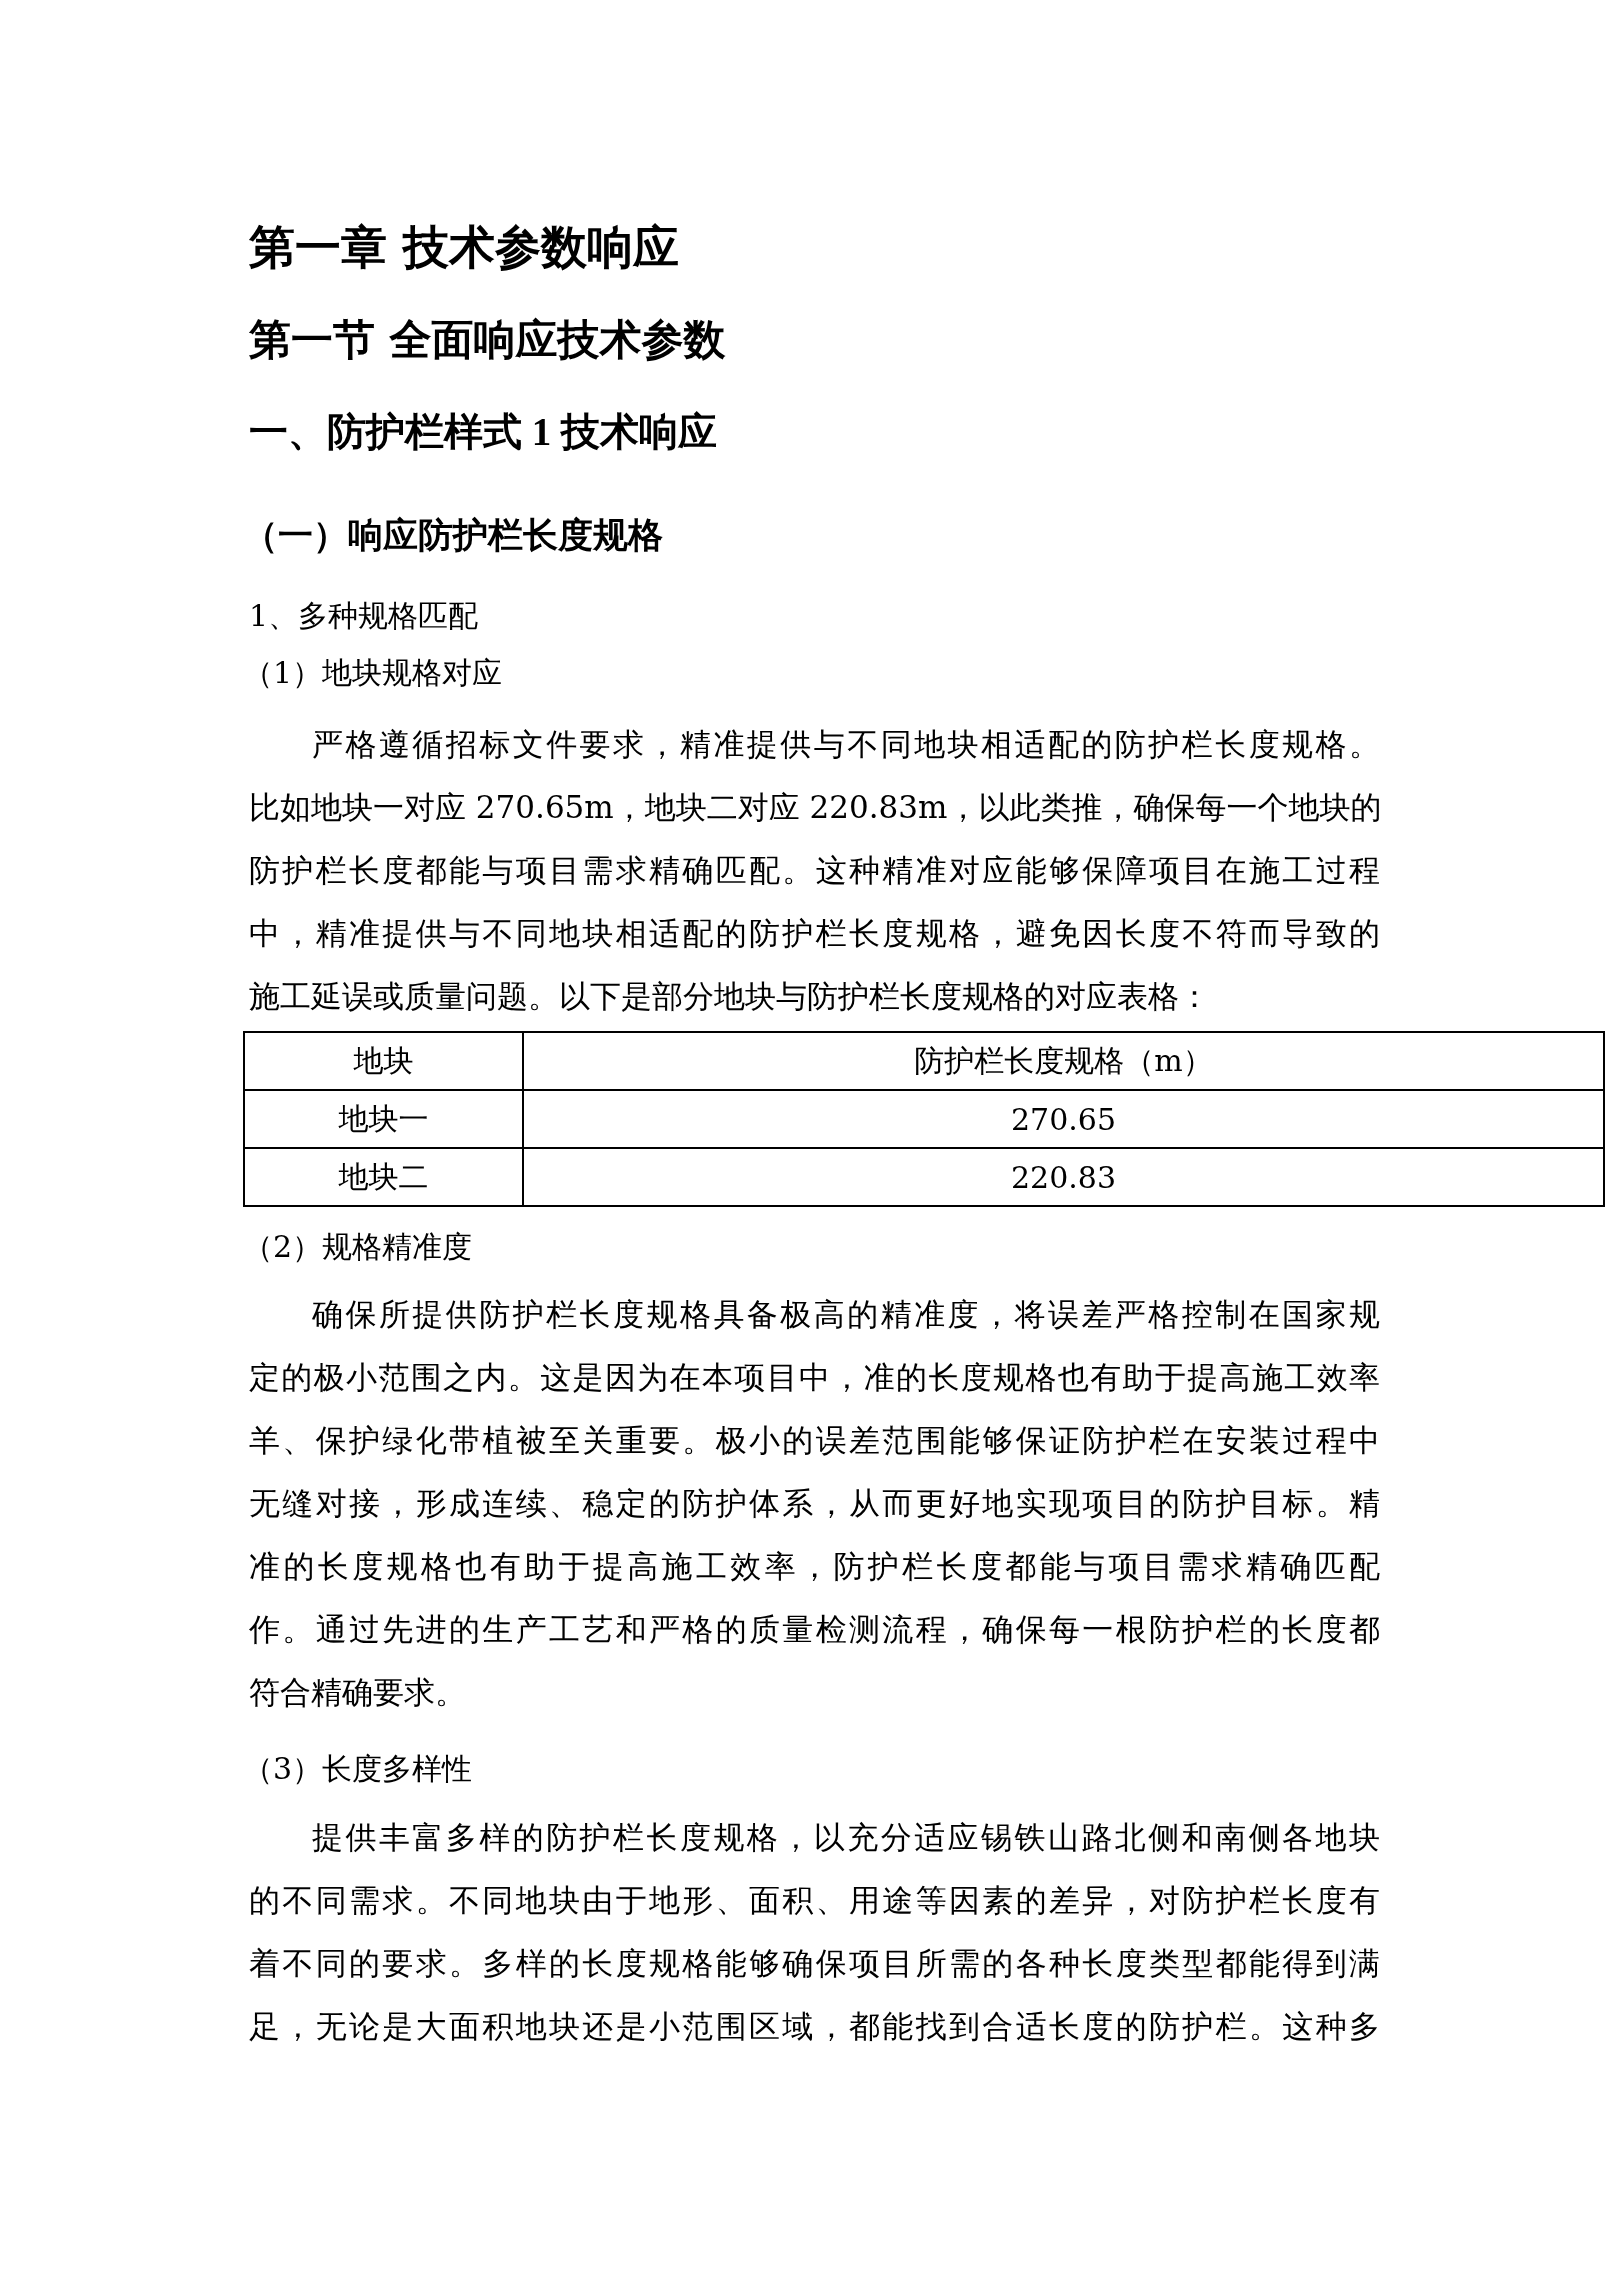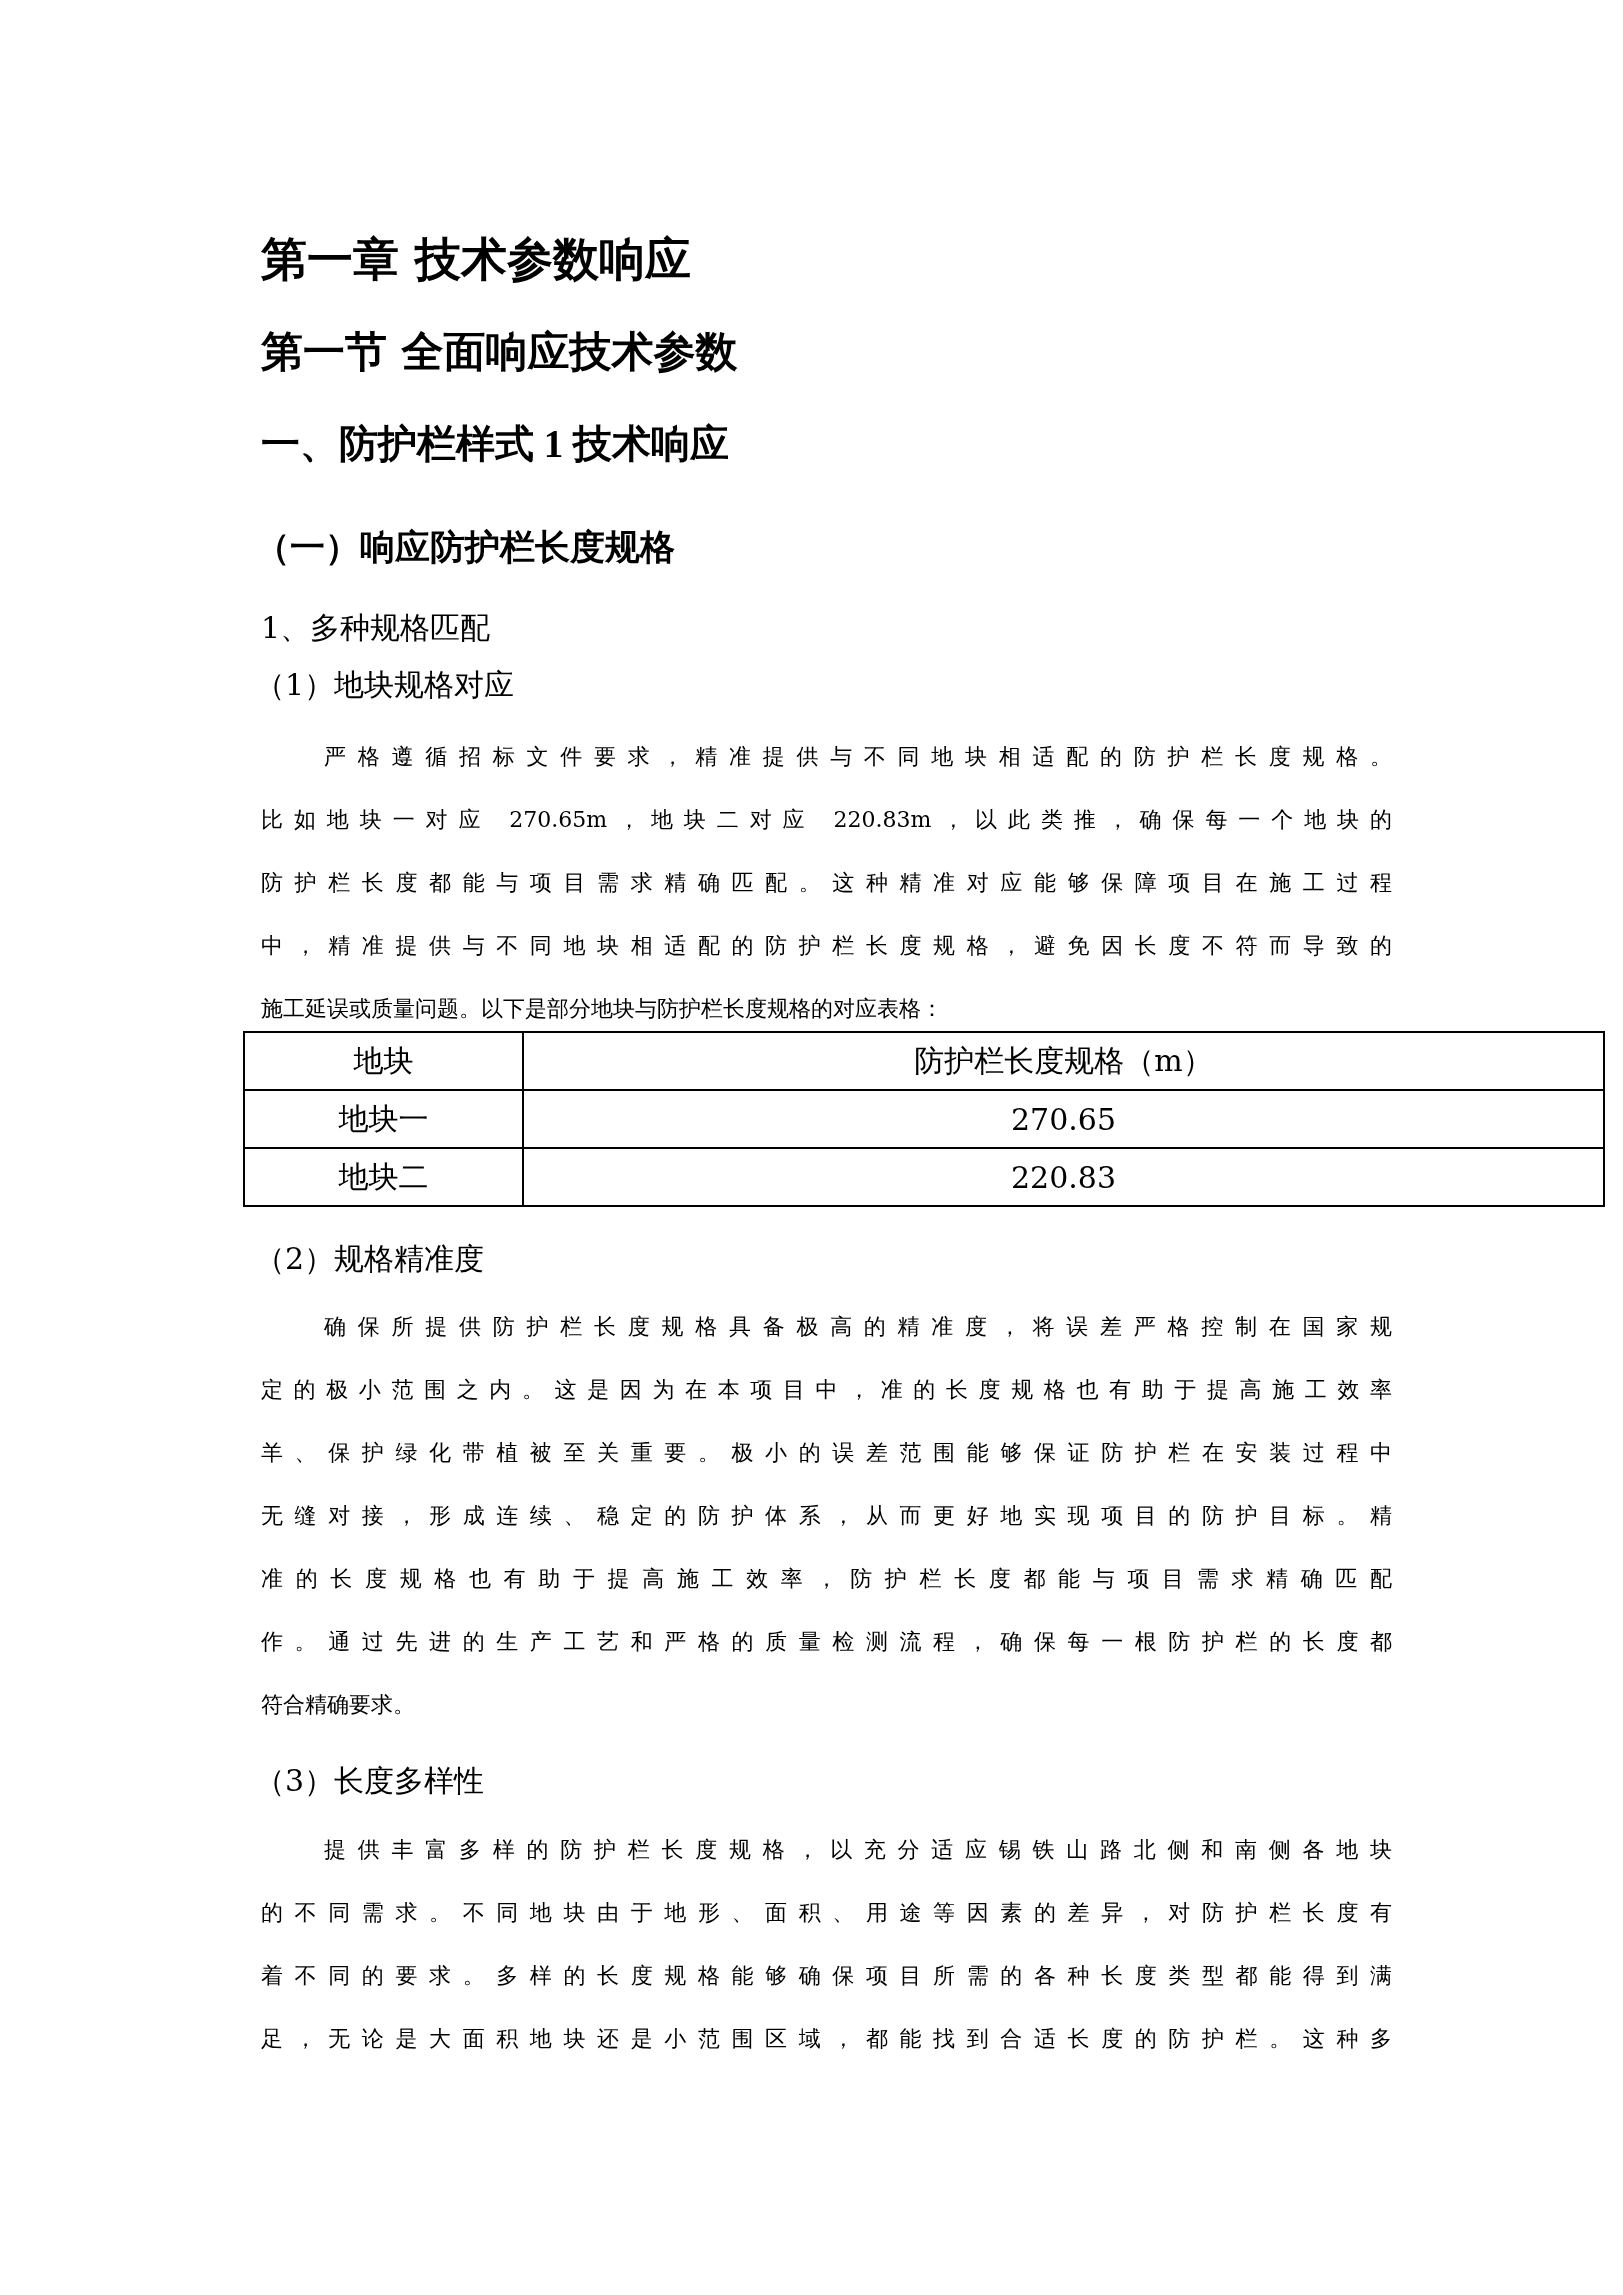--- a/index.html
+++ b/index.html
@@ -19,21 +19,21 @@
     position: absolute;
     left: 0; top: 0;
     width: 1623px;
     height: 2295px;
     background: #ffffff;
   }
   .block {
     position: absolute;
     left: 249px;
     width: 1131px;
-    margin: 12px;
+    margin: 0;
     white-space: nowrap;
   }
   .h1 {
     font-family: "DejaVu Sans", "Liberation Sans", sans-serif;
     font-weight: bold;
     font-size: 46px;
     line-height: 65px;
   }
   .h2 {
     font-family: "DejaVu Sans", "Liberation Sans", sans-serif;
@@ -51,21 +51,21 @@
     font-size: 35px;
     line-height: 52px;
     left: 243px;
   }
   .h5, .h6 {
     font-size: 30px;
     line-height: 46px;
   }
   .h6 { left: 243px; }
   .para {
-    font-size: 22px;
+    font-size: 31px;
   }
   .para .line {
     display: block;
     height: 63px;
     line-height: 63px;
     white-space: nowrap;
     text-align: justify;
     text-align-last: justify;
   }
   .para .line.first {

